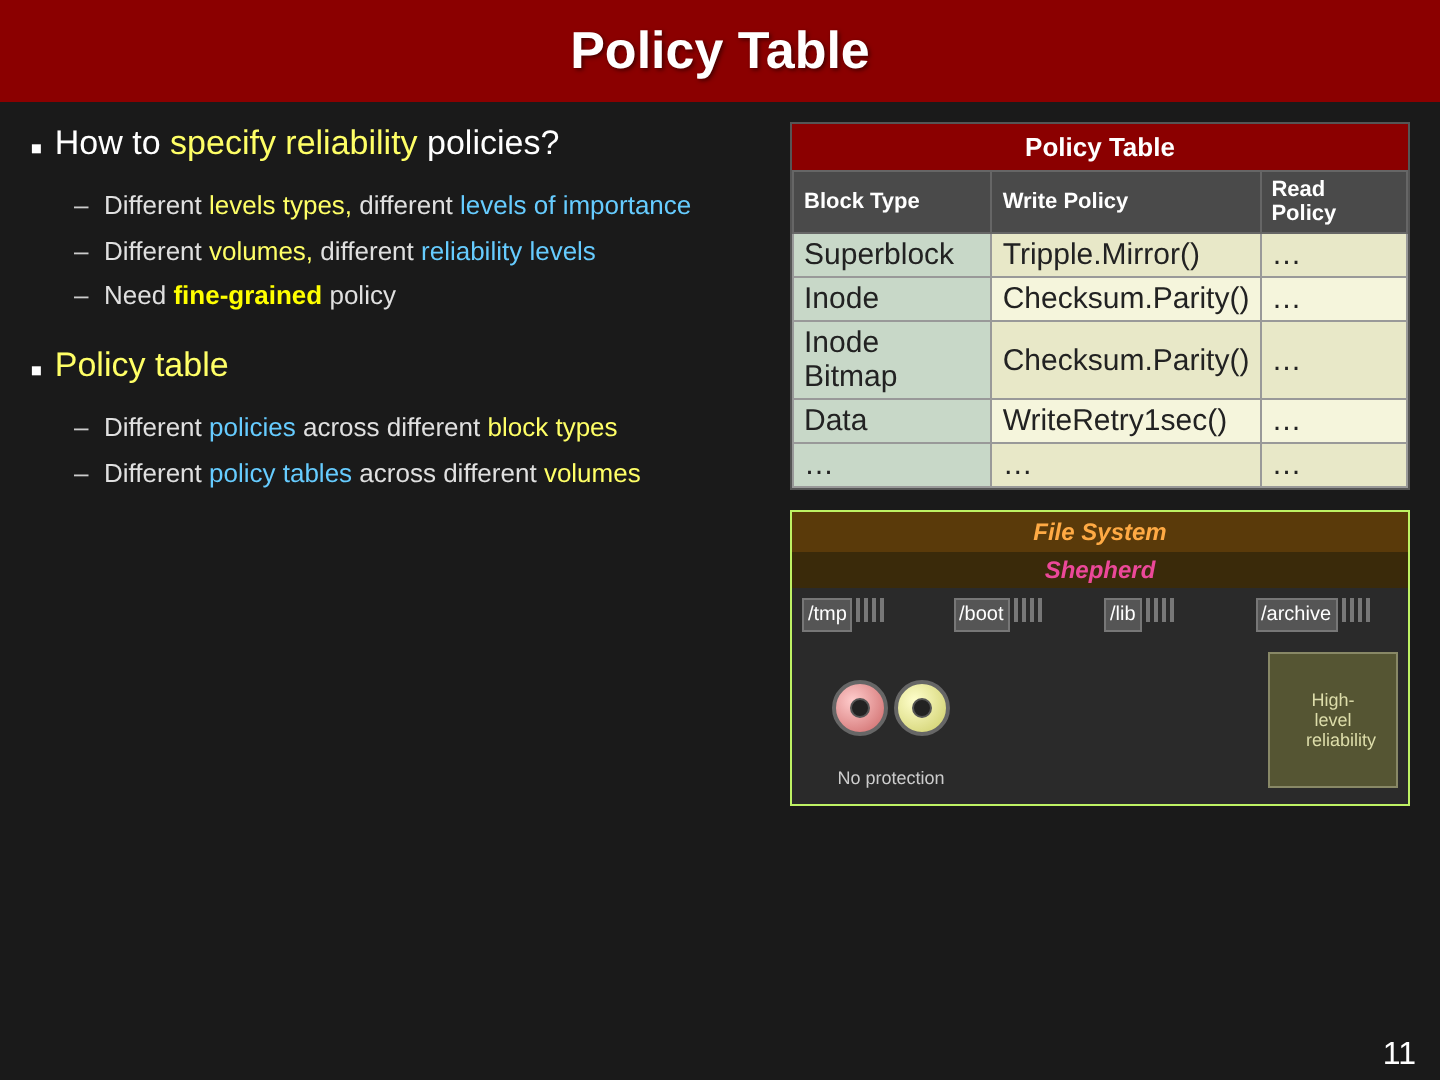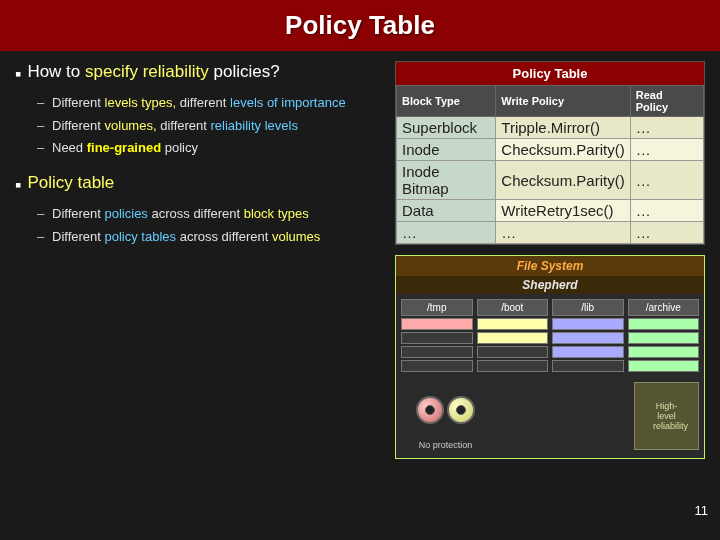--- a/index.html
+++ b/index.html
@@ -165,38 +165,38 @@
       color: #ffaa44;
       text-align: center;
       font-size: 12px;
       font-style: italic;
       font-weight: bold;
       padding: 3px;
     }
 
     .fs-subheader {
       background: #3a2a0a;
-      color: #e5e5e5;
+      color: #ec4899;
       text-align: center;
       font-size: 12px;
       font-style: italic;
       font-weight: bold;
       padding: 2px;
     }
 
     .fs-grid {
       display: flex;
       padding: 5px;
       gap: 4px;
     }
 
     .fs-col {
       flex: 1;
       display: flex;
-      flex-direction: column;
+      flex-direction: row;
       gap: 2px;
     }
 
     .fs-col-label {
       background: #555;
       color: white;
       text-align: center;
       font-size: 10px;
       padding: 2px;
       border: 1px solid #777;
@@ -277,24 +277,24 @@
       padding: 18px;
       text-align: center;
       font-size: 9px;
       color: #ddddaa;
       width: 65px;
     }
 
     
     .page-number {
       position: absolute;
-      bottom: 22px;
+      bottom: 3px;
       right: 12px;
       color: white;
-      font-size: 13px;
+      font-size: 16px;
     }
   </style>
 </head>
 <body>
 
 <div class="title-bar">
   <h1>Policy Table</h1>
 </div>
 
 <div class="main-content">

